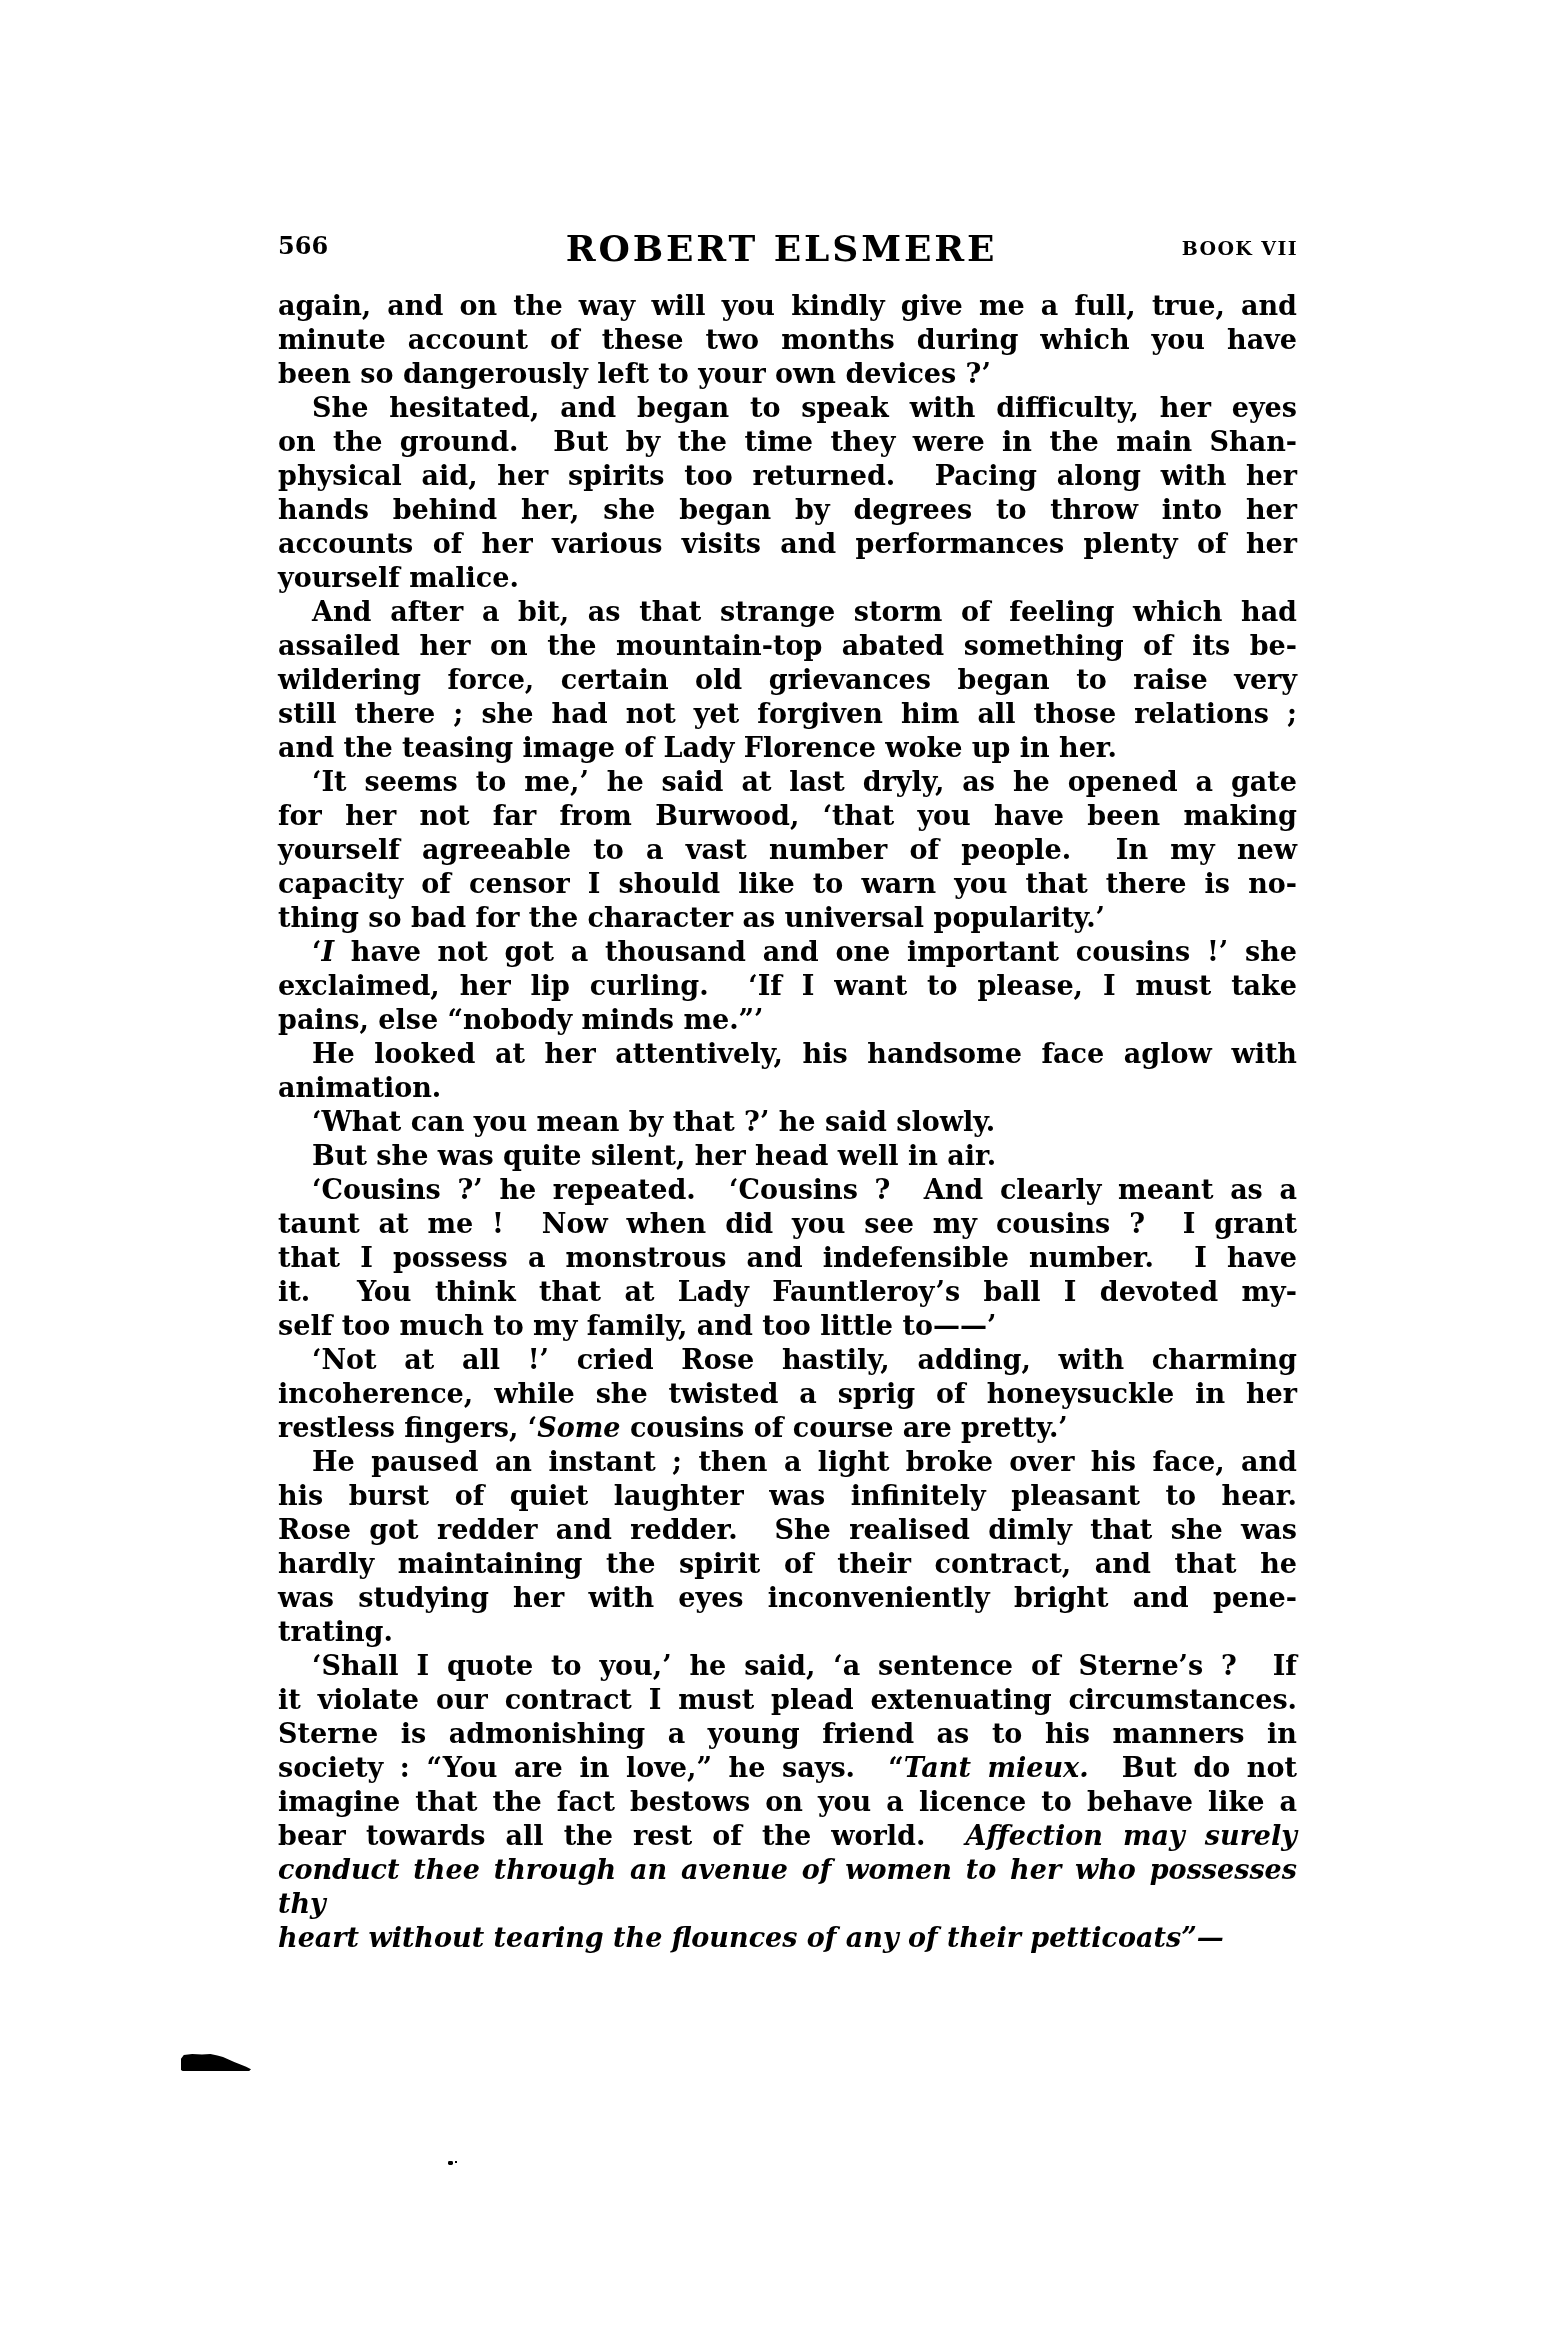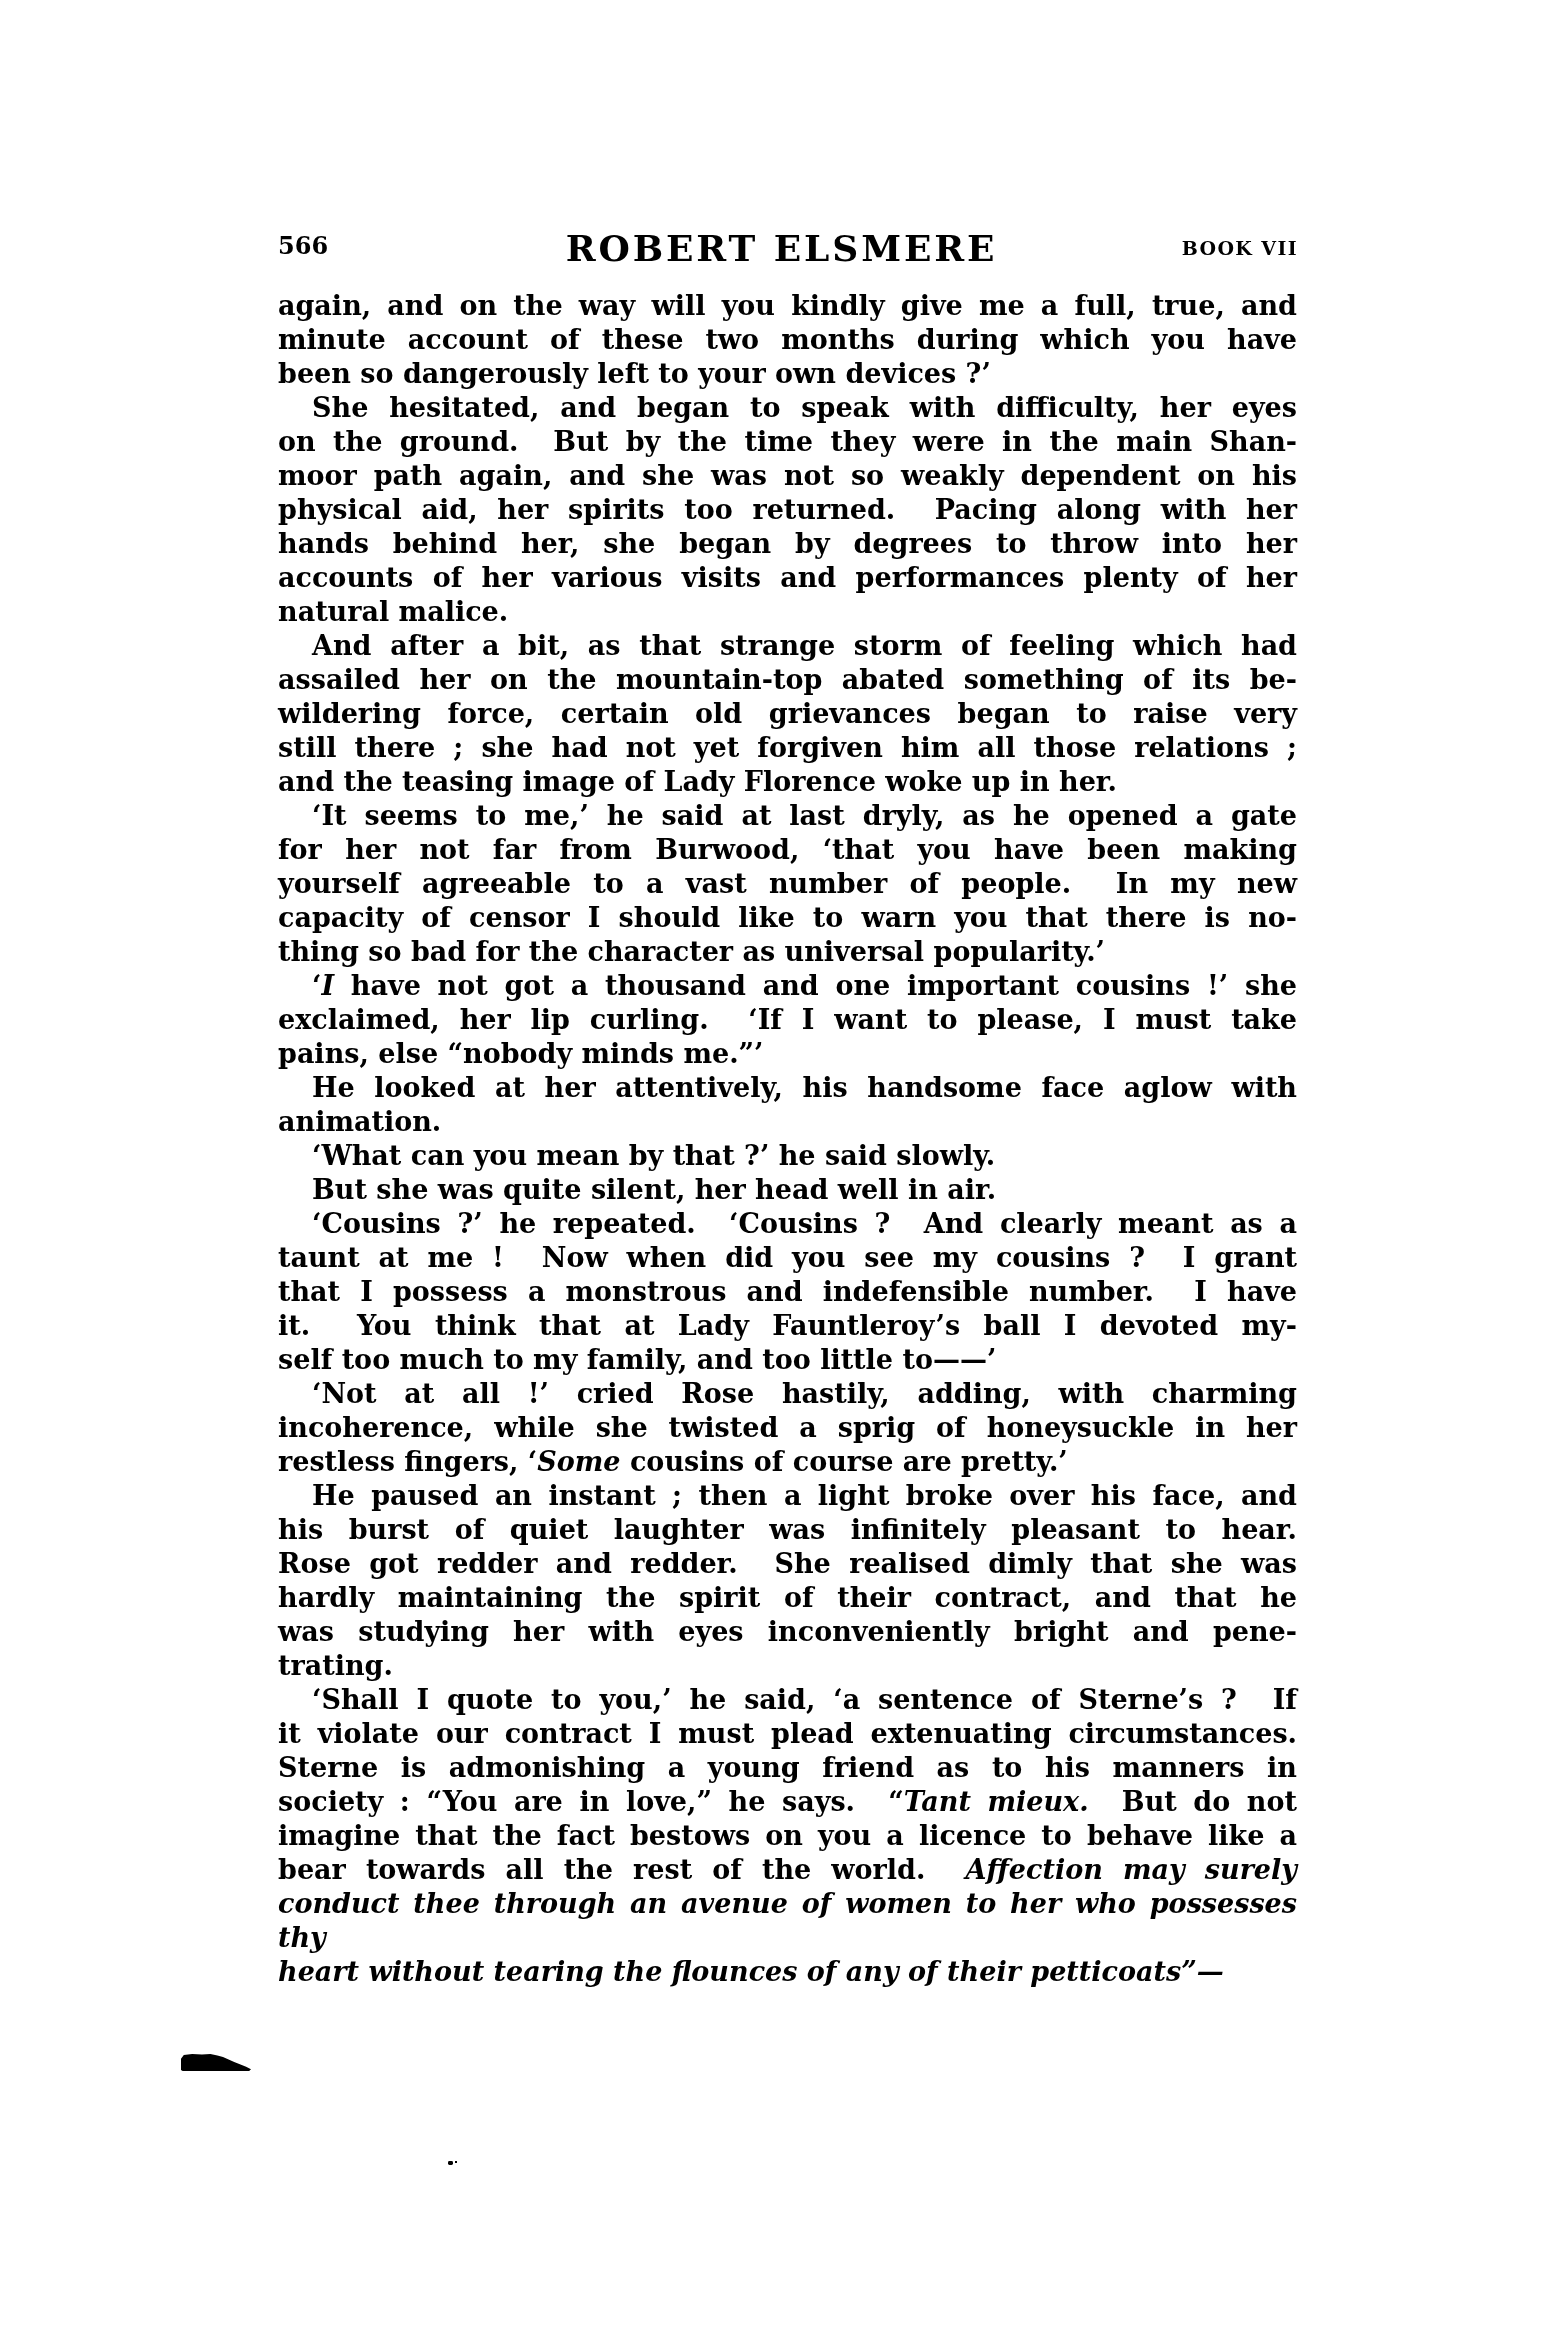--- a/index.html
+++ b/index.html
@@ -61,25 +61,24 @@
     <span class="running-title">ROBERT ELSMERE</span>
     <span class="book-label">BOOK VII</span>
   </div>
 
   <div class="body-text" id="body-lines">
       <div class="line"><span>again, and on the way will you kindly give me a full, true, and</span></div>
       <div class="line"><span>minute account of these two months during which you have</span></div>
       <div class="line para-end"><span>been so dangerously left to your own devices ?’</span></div>
       <div class="line indent"><span>She hesitated, and began to speak with difficulty, her eyes</span></div>
       <div class="line"><span>on the ground.&nbsp; But by the time they were in the main Shan-</span></div>
-      <div class="line"><span>moor path again, and she was not so weakly dependent on his</span></div>
       <div class="line"><span>physical aid, her spirits too returned.&nbsp; Pacing along with her</span></div>
       <div class="line"><span>hands behind her, she began by degrees to throw into her</span></div>
       <div class="line"><span>accounts of her various visits and performances plenty of her</span></div>
-      <div class="line para-end"><span>natural malice.</span></div>
+      <div class="line para-end"><span>yourself malice.</span></div>
       <div class="line indent"><span>And after a bit, as that strange storm of feeling which had</span></div>
       <div class="line"><span>assailed her on the mountain-top abated something of its be-</span></div>
       <div class="line"><span>wildering force, certain old grievances began to raise very</span></div>
       <div class="line"><span>still there ; she had not yet forgiven him all those relations ;</span></div>
       <div class="line para-end"><span>and the teasing image of Lady Florence woke up in her.</span></div>
       <div class="line indent"><span>‘It seems to me,’ he said at last dryly, as he opened a gate</span></div>
       <div class="line"><span>for her not far from Burwood, ‘that you have been making</span></div>
       <div class="line"><span>yourself agreeable to a vast number of people.&nbsp; In my new</span></div>
       <div class="line"><span>capacity of censor I should like to warn you that there is no-</span></div>
       <div class="line para-end"><span>thing so bad for the character as universal popularity.’</span></div>

